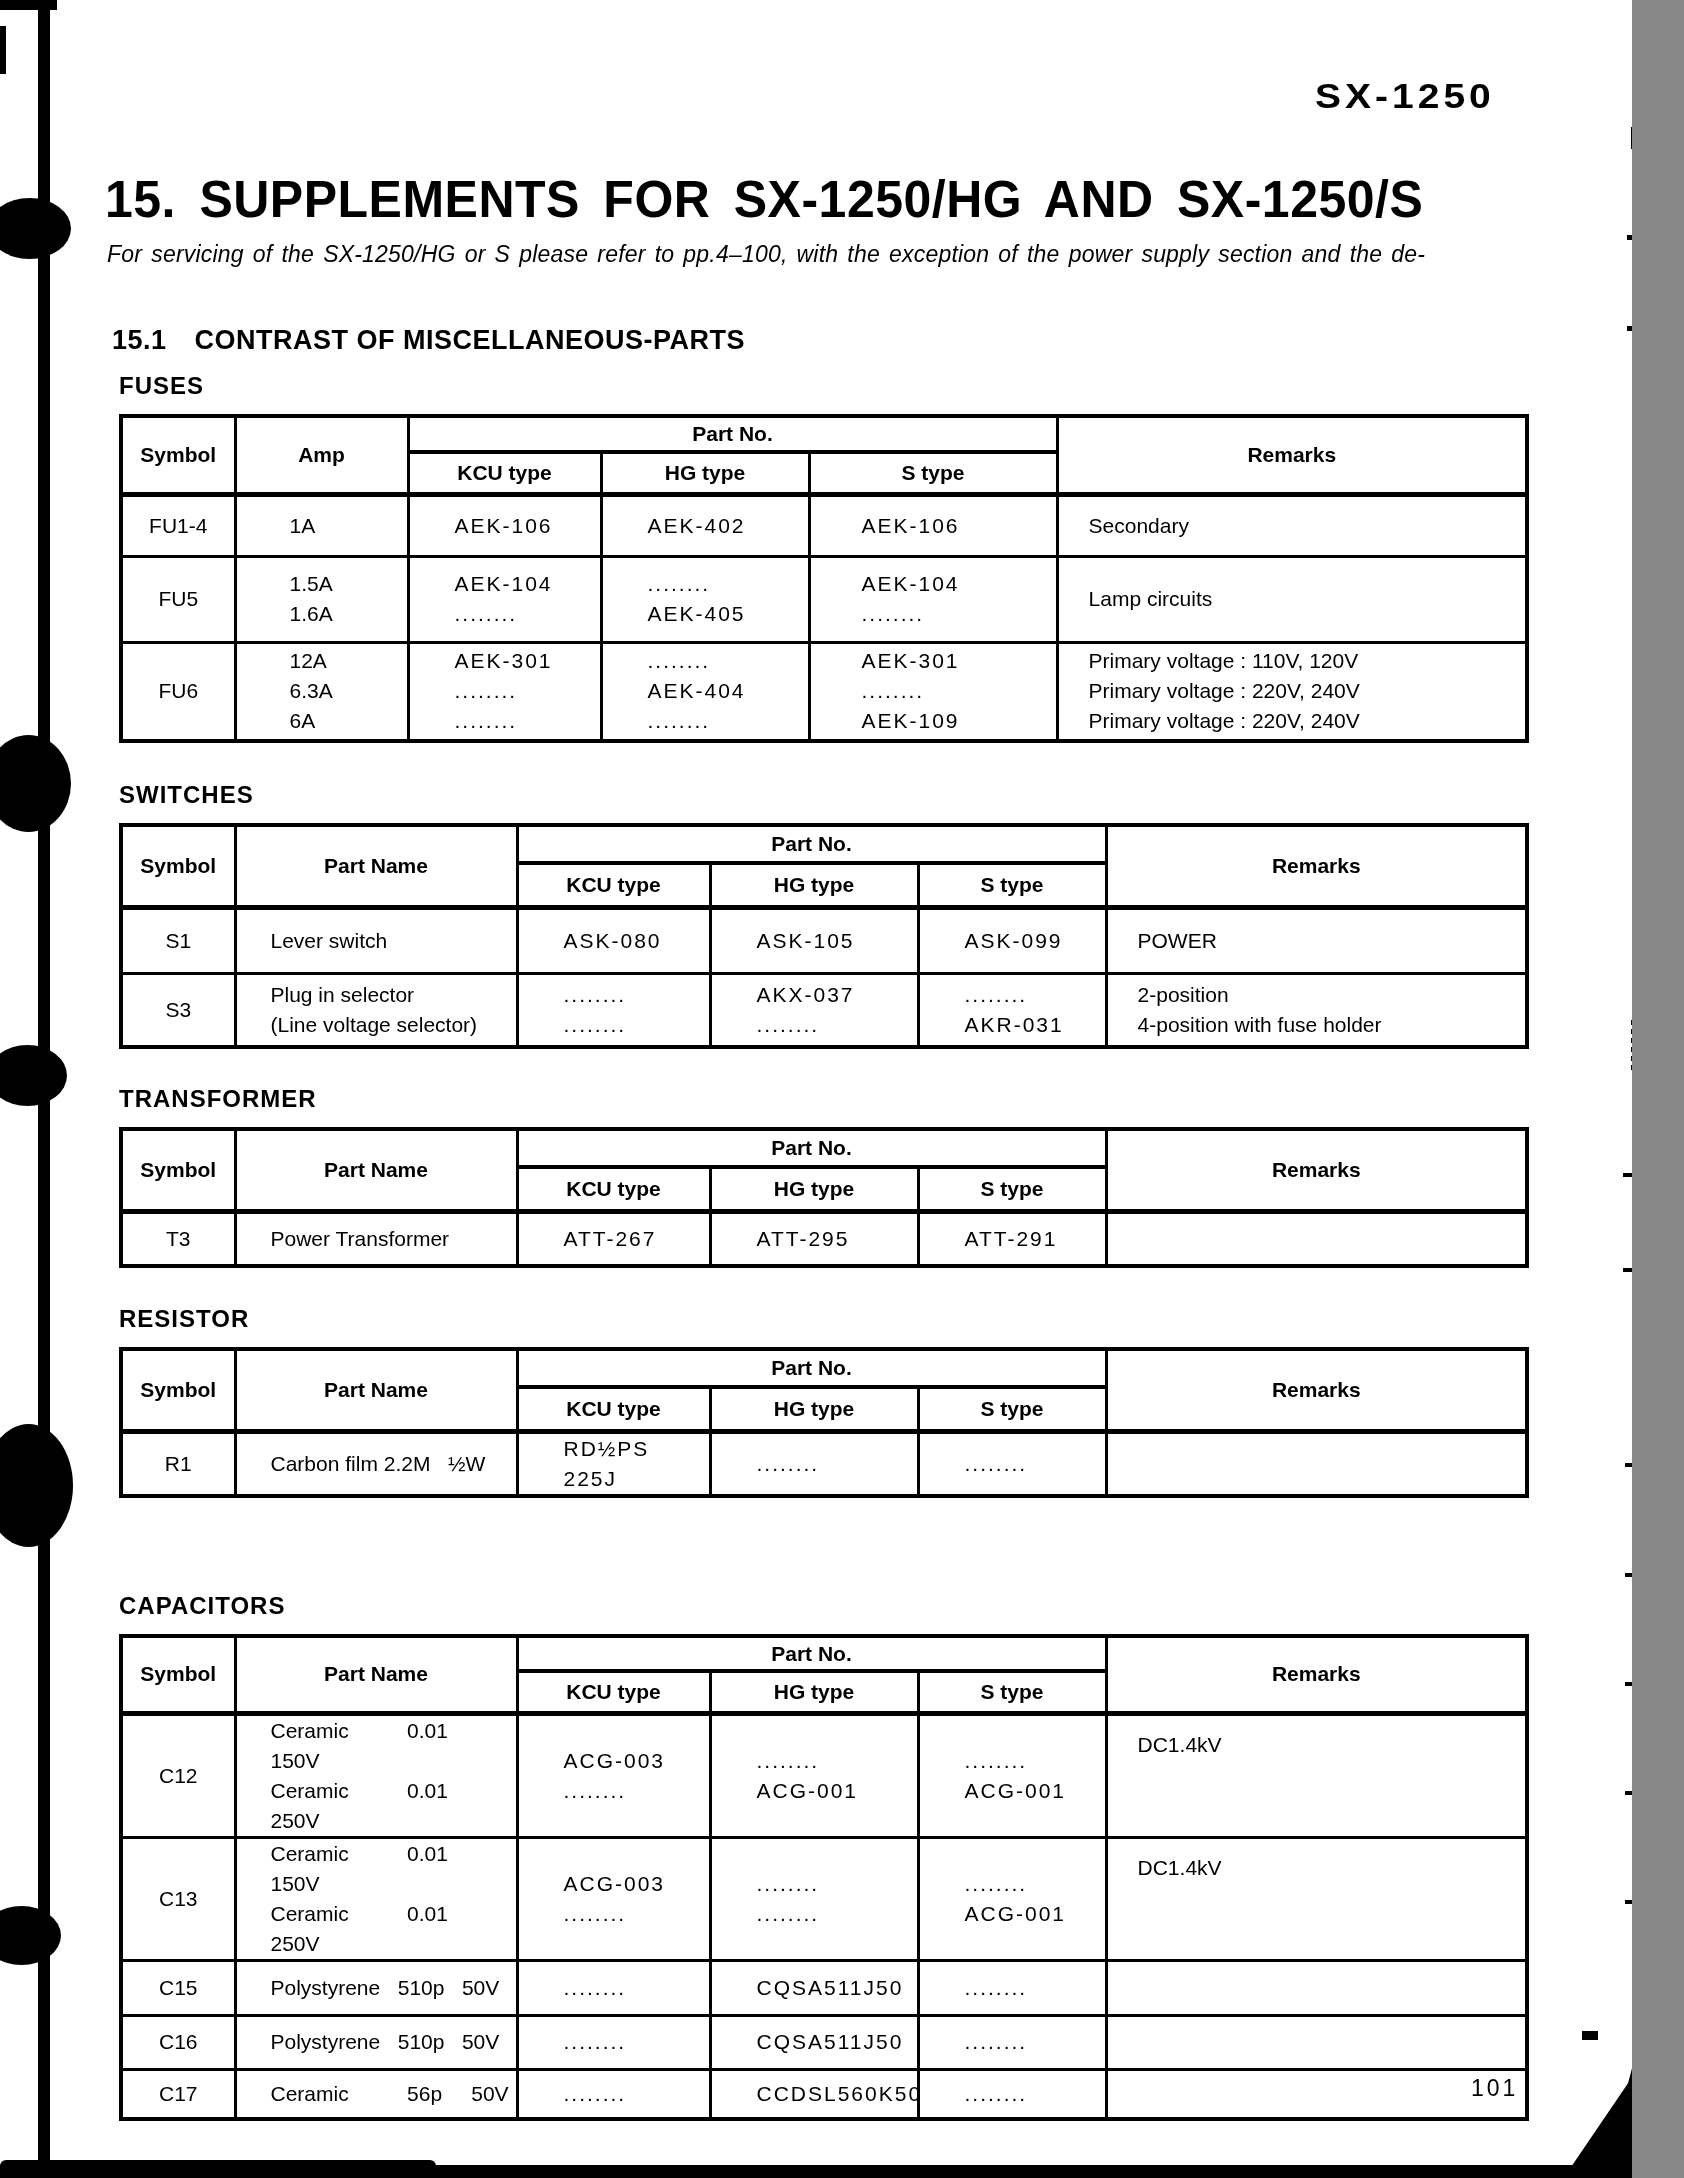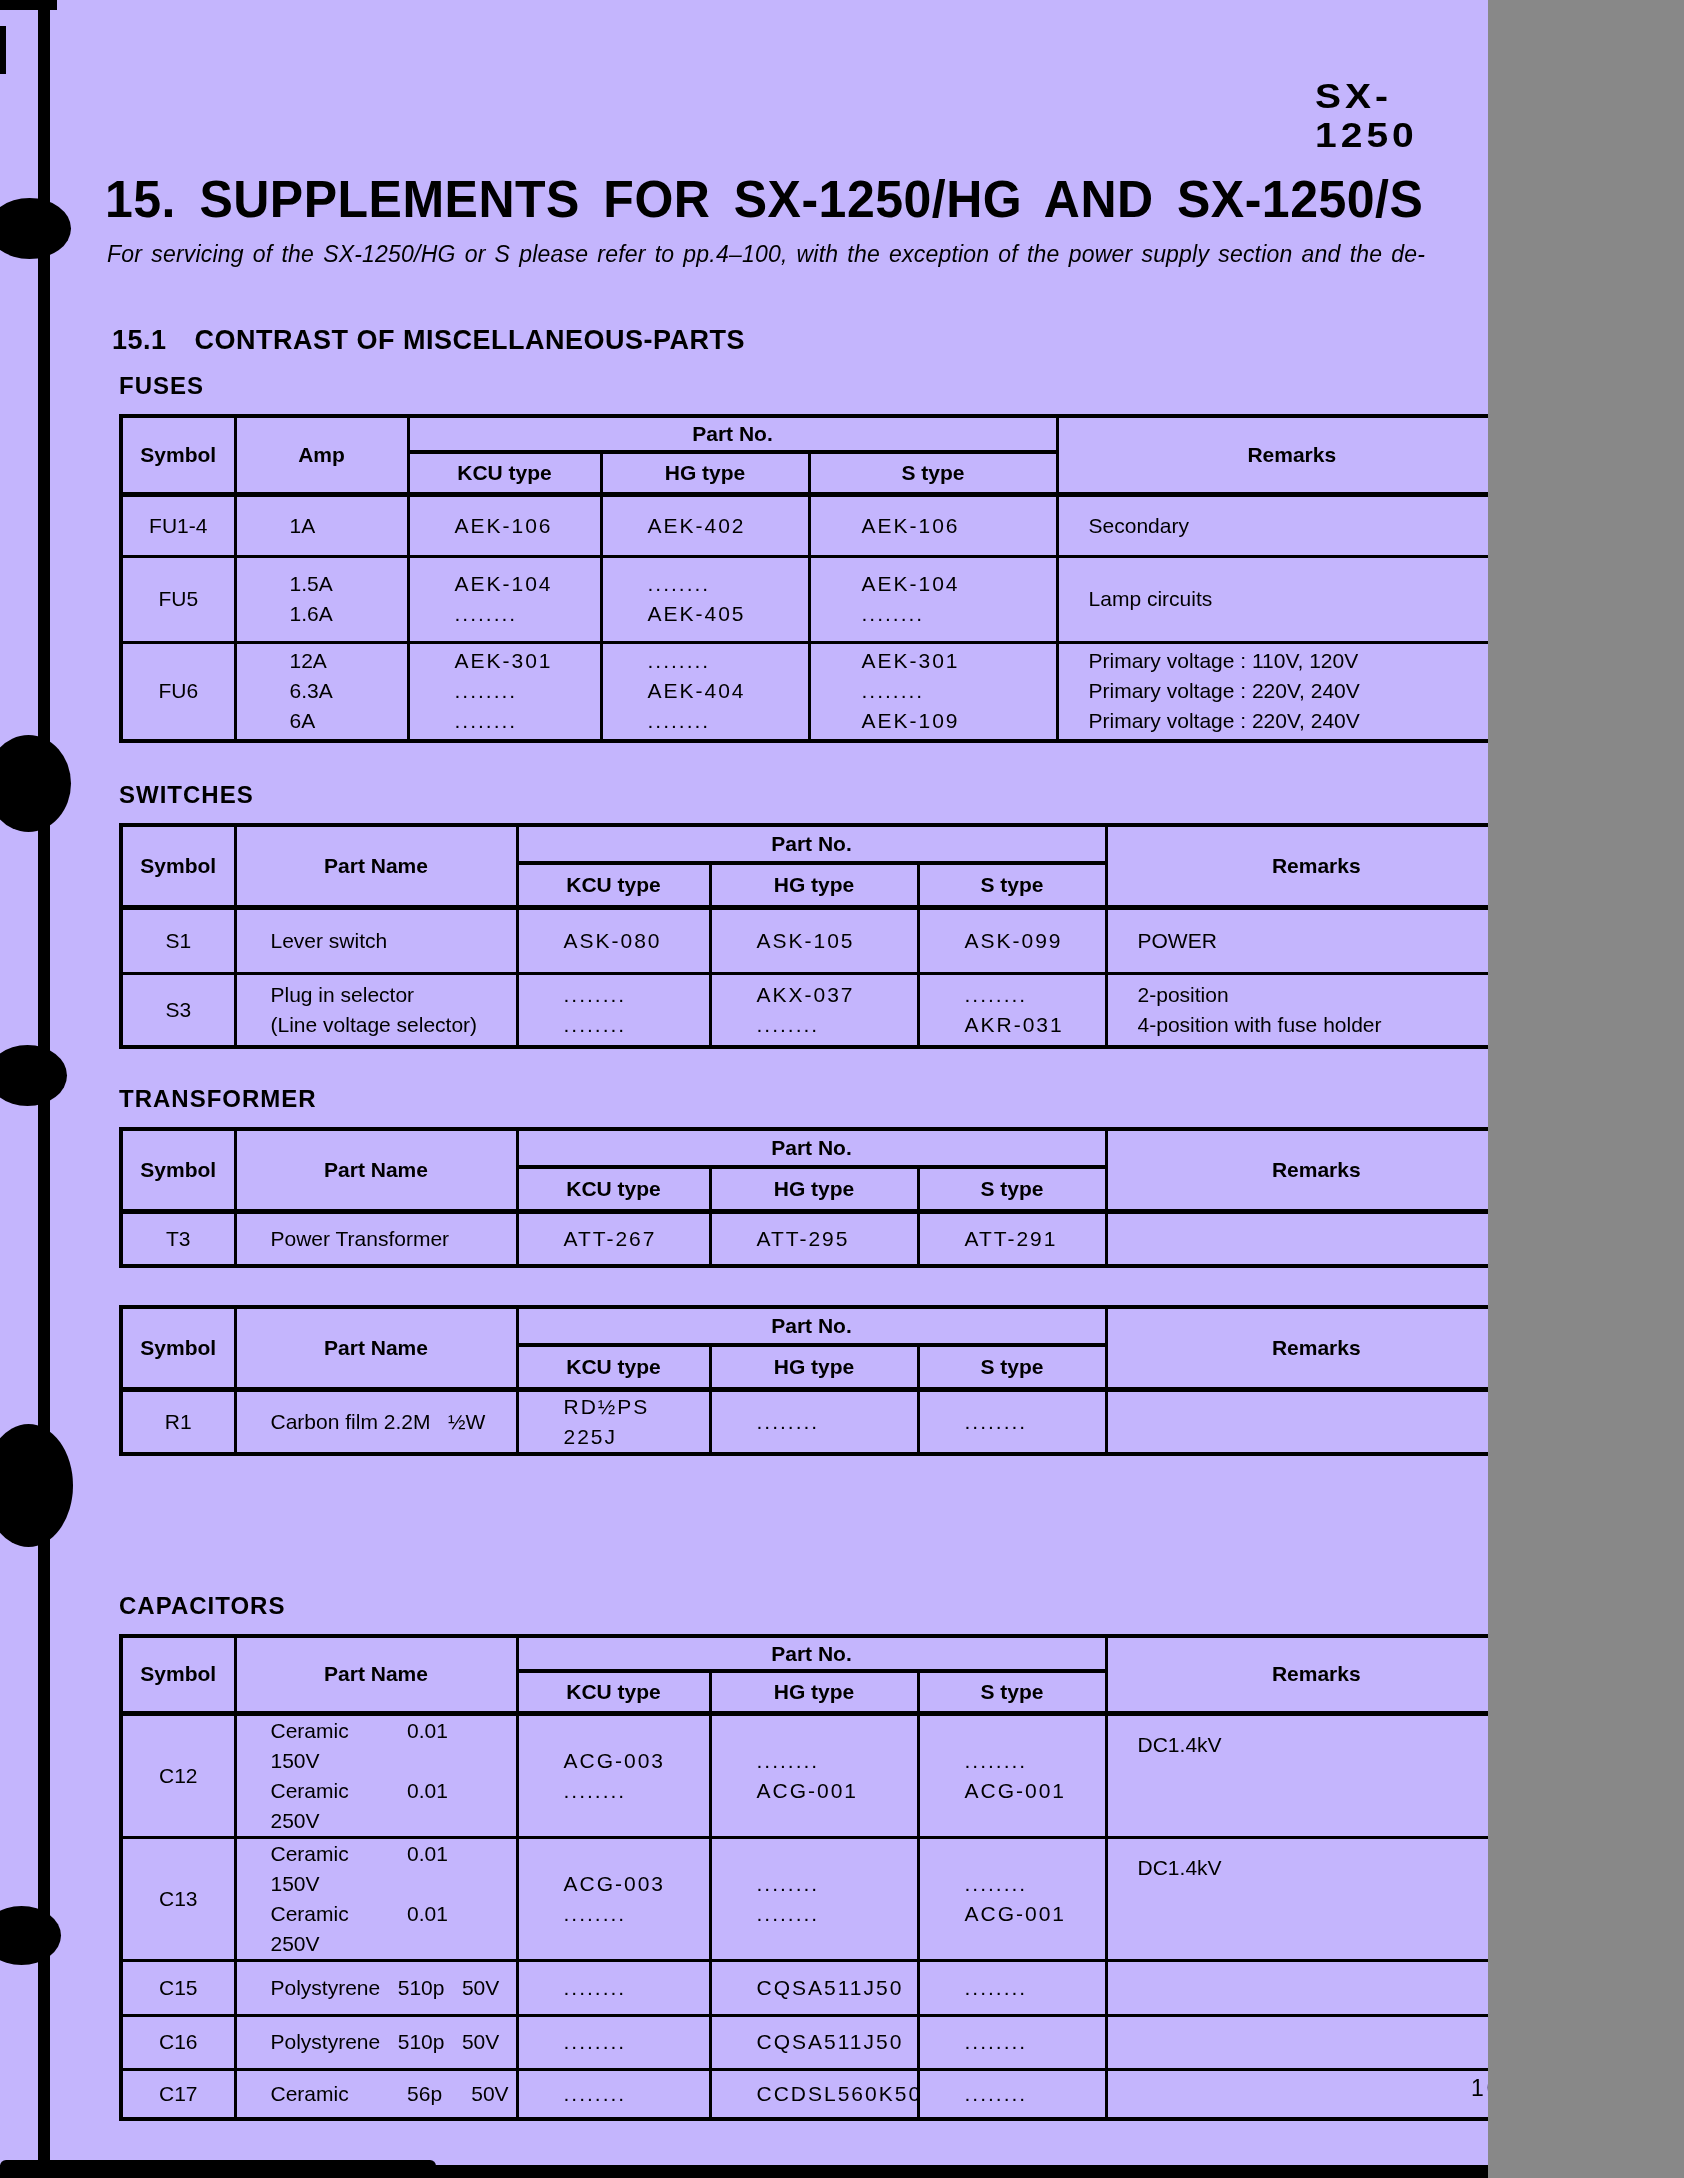--- a/index.html
+++ b/index.html
@@ -1,17 +1,17 @@
 <!DOCTYPE html>
 <html><head>
 <meta charset="utf-8">
 <style>
   html,body { margin:0; padding:0; background:#888; }
   #page {
-    position:relative; width:1488px; height:2178px; background:#c4b5fd;
+    position:relative; width:1632px; height:2178px; background:#ffffff;
     font-family:"Liberation Sans", sans-serif; color:#000; overflow:hidden;
   }
   
   .model-badge {
     position:absolute; left:1315px; top:77px;
     font-size:39px; font-weight:700; letter-spacing:4px;
     transform:scaleY(0.88); transform-origin:left top;
   }
   h1.page-title {
     position:absolute; left:105px; top:170px; margin:0;
@@ -234,20 +234,21 @@
           <td class="pn">ATT-267</td>
           <td class="pn">ATT-295</td>
           <td class="pn">ATT-291</td>
           <td class="rm"></td>
         </tr>
       </tbody>
     </table>
   </div>
 
   <div class="parts-section" style="top:1305px">
+    <h3>RESISTOR</h3>
     <table class="parts-table">
       <colgroup>
           <col style="width:114px">
           <col style="width:282px">
           <col style="width:193px">
           <col style="width:208px">
           <col style="width:188px">
           <col style="width:421px">
         </colgroup>
       <thead>

